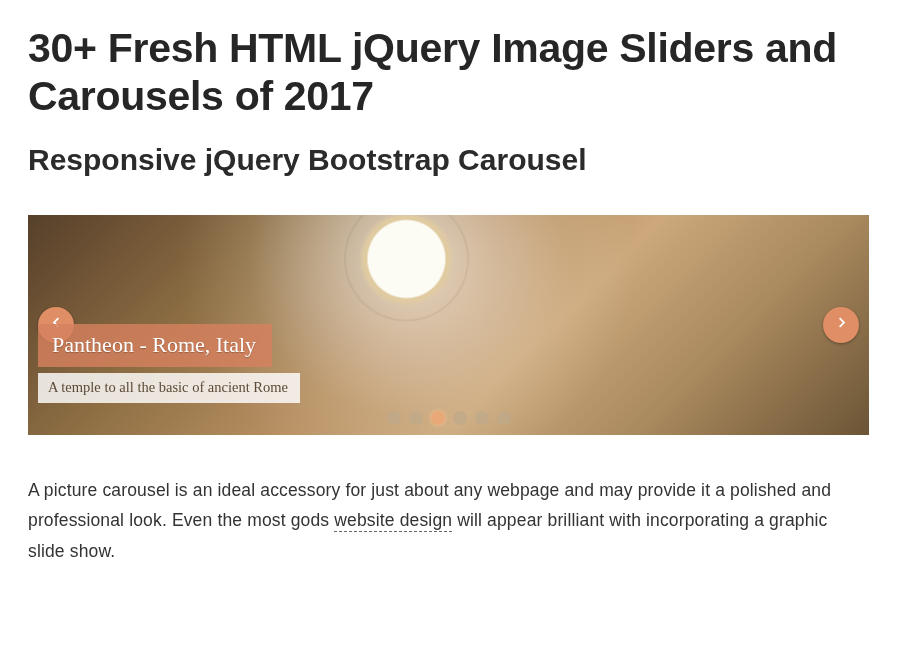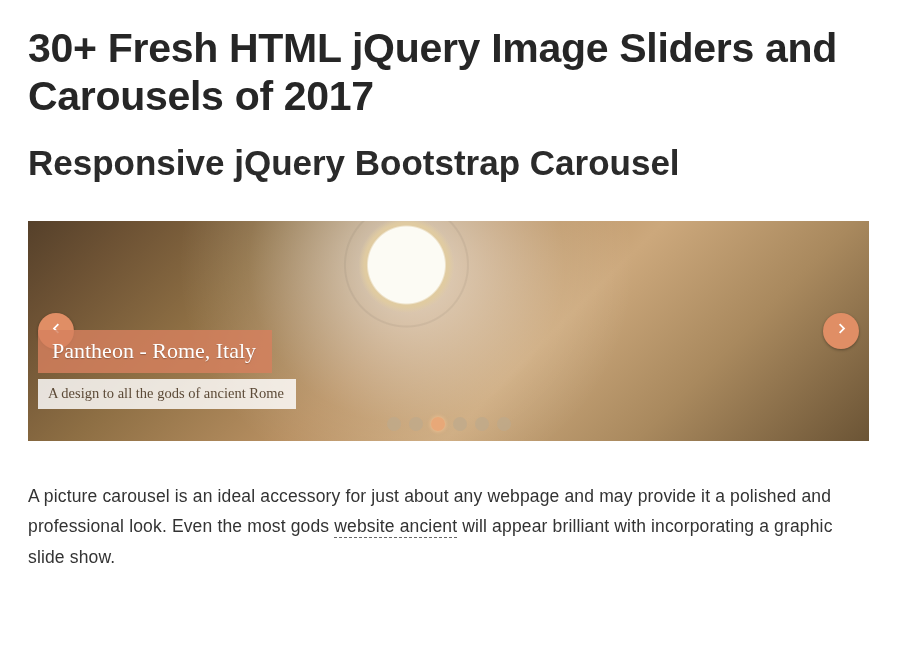--- a/index.html
+++ b/index.html
@@ -14,21 +14,21 @@
   .page-title {
     font-weight: 600;
     font-size: 41px;
     line-height: 1.18;
     letter-spacing: -0.3px;
     margin-top: 24px;
     color: #262626;
   }
   .subtitle {
     font-weight: 600;
-    font-size: 35px;
+    font-size: 30px;
     margin-top: 22px;
     color: #2b2b2b;
   }
   .carousel-wrap {
     margin-top: 38px;
     position: relative;
     height: 220px;
     width: 100%;
     overflow: hidden;
   }
@@ -137,28 +137,28 @@
   <div class="nav-btn nav-next">
     <span>
       <svg viewBox="0 0 24 24">
           <path d="M10 4l-2 2 6 6-6 6 2 2 8-8z"></path>
         </svg>
     </span>
   </div>
 
   <div class="caption-group">
     <div class="caption-title">Pantheon - Rome, Italy</div><br>
-    <div class="caption-sub">A design to all the gods of ancient Rome</div>
+    <div class="caption-sub">A temple to all the basic of ancient Rome</div>
   </div>
 
   <div class="dots" id="dots">
       <div class="dot"></div>
       <div class="dot"></div>
       <div class="dot active"></div>
       <div class="dot"></div>
       <div class="dot"></div>
       <div class="dot"></div>
     </div>
 </div>
 
 <p class="body-text">
-  <span>A picture carousel is an ideal accessory for just about any webpage and may provide it a polished and professional look. Even the most gods </span><a href="#">website ancient</a><span> will appear brilliant with incorporating a graphic slide show.</span>
+  <span>A picture carousel is an ideal accessory for just about any webpage and may provide it a polished and professional look. Even the most gods </span><a href="#">website design</a><span> will appear brilliant with incorporating a graphic slide show.</span>
 </p>
 
 </body></html>

